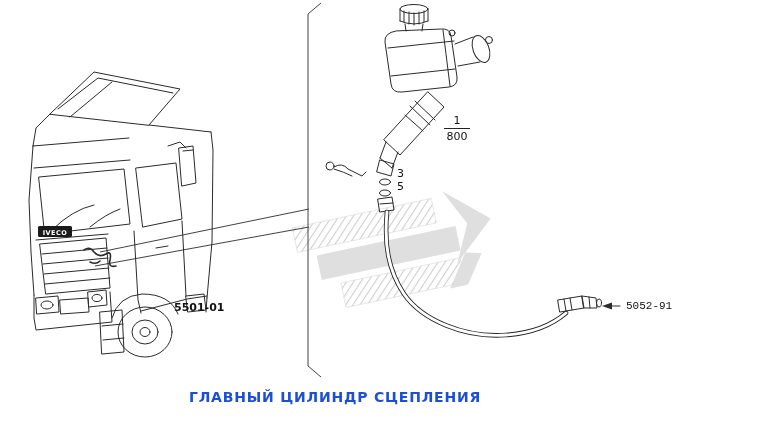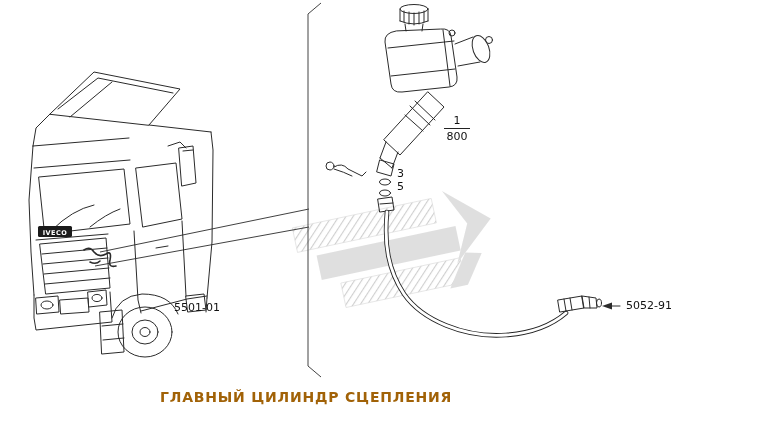--- a/index.html
+++ b/index.html
@@ -12,22 +12,22 @@
   .lbl{
     position:absolute;font-size:11px;line-height:1.1;color:#111;
     font-family:"DejaVu Sans","Liberation Sans",sans-serif;white-space:nowrap;
   }
   .fraction{
     position:absolute;left:441px;top:114px;width:32px;text-align:center;
     font-size:11px;color:#111;
   }
   .fraction .bar{border-top:1.2px solid #222;margin:1px 3px;height:0;}
   .caption{
-    position:absolute;left:160px;top:389px;width:350px;
-    font-size:14px;font-weight:bold;letter-spacing:0.8px;color:#a16207;
+    position:absolute;left:160px;top:389px;width:350px;text-align:center;
+    font-size:14px;font-weight:bold;letter-spacing:0.8px;color:#1d4ed8;
   }
 </style>
 </head>
 <body>
 
 <div class="page">
 
   <svg width="766" height="434" viewBox="0 0 766 434">
     <defs>
       <pattern id="hatch" width="6" height="6" patternUnits="userSpaceOnUse" patternTransform="rotate(45)">
@@ -191,28 +191,28 @@
         <path d="M589,297 L590,308"></path>
         <ellipse cx="599" cy="303" rx="2.5" ry="4"></ellipse>
       </g>
       <g>
         <path d="M620,306 L608,306"></path>
         <polygon points="602,306 612,302.5 612,309.5" fill="#2b2b2b" stroke="none"></polygon>
       </g>
     </g>
   </svg>
 
-  <div class="lbl" style="left:174px;top:302px;">5501-01</div>
+  <div class="lbl" style="left:174px;top:302px;font-weight:bold;">5501-01</div>
 
   <div class="fraction">
     <div>1</div>
     <div class="bar"></div>
     <div>800</div>
   </div>
 
   <div class="lbl" style="left:397px;top:168px;">3</div>
   <div class="lbl" style="left:397px;top:181px;">5</div>
 
-  <div class="lbl" style="left:626px;top:300px;">5052-91</div>
+  <div class="lbl" style="left:626px;top:300px;font-family:Liberation Mono, monospace;">5052-91</div>
 
   <div class="caption">ГЛАВНЫЙ ЦИЛИНДР СЦЕПЛЕНИЯ</div>
 
 </div>
 
 </body></html>

